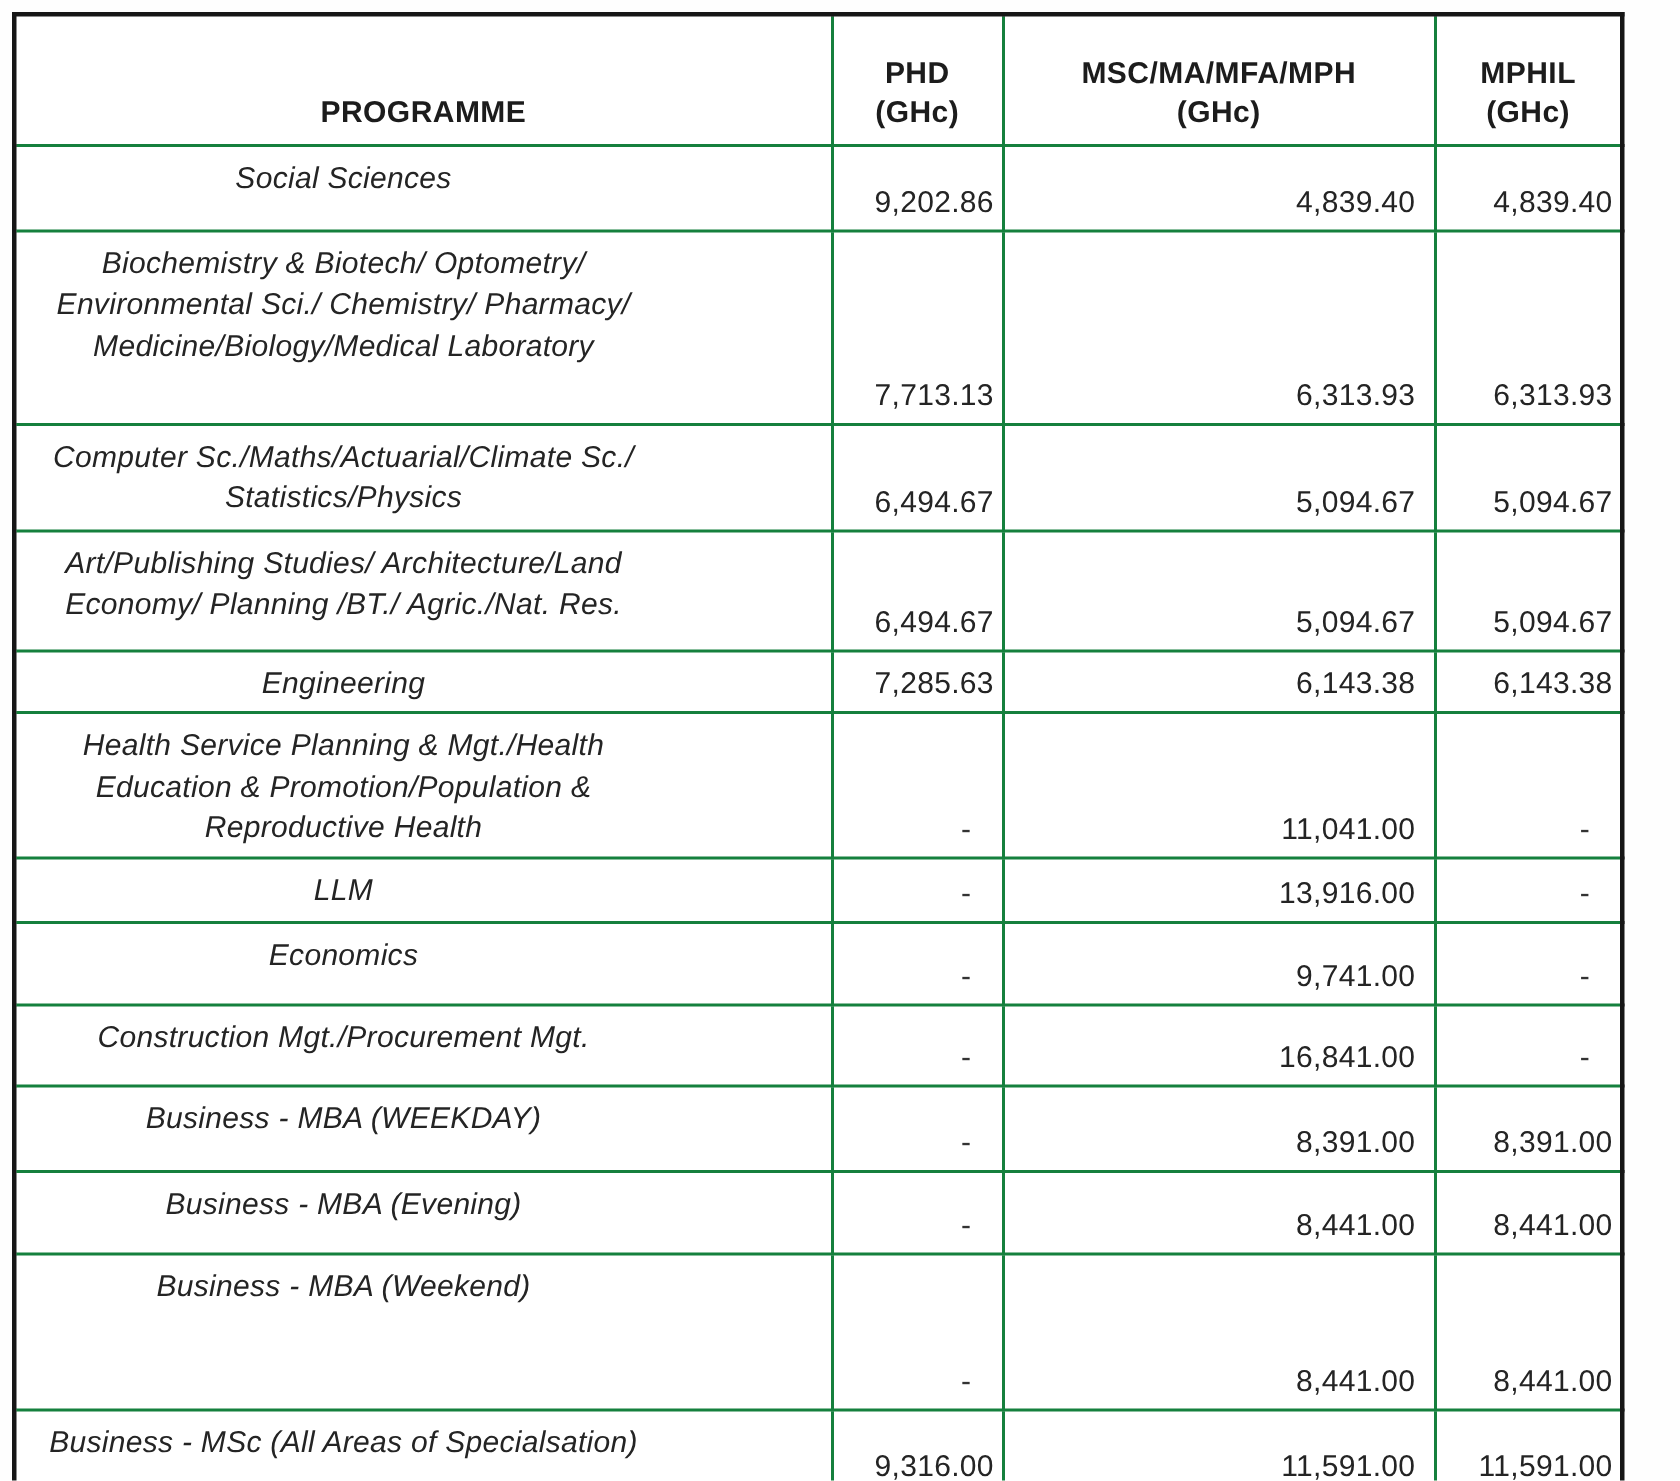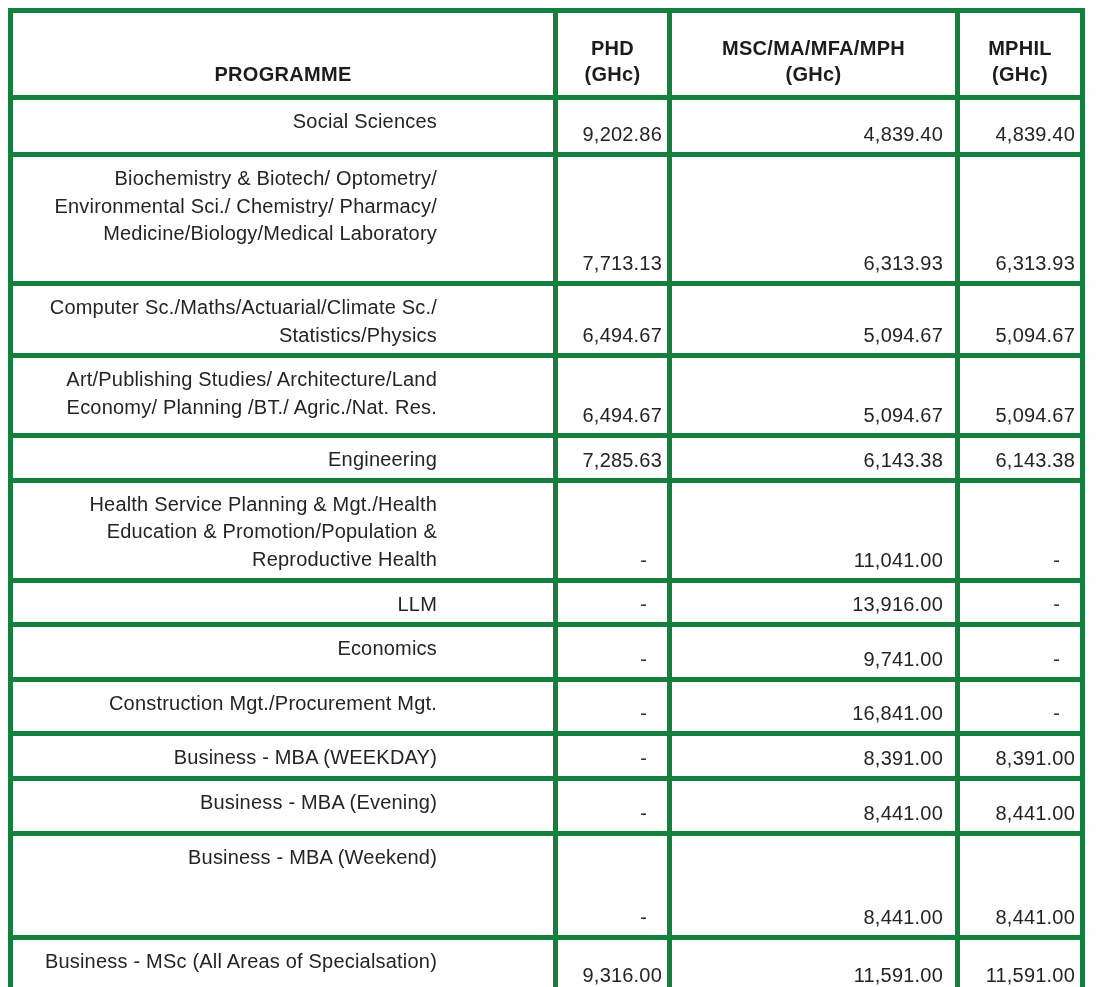--- a/index.html
+++ b/index.html
@@ -25,21 +25,21 @@
     background: #ffffff;
     border: 3px solid #161616;
     color: #242424;
   }
   col.c1 { width: 545px; }
   col.c2 { width: 114px; }
   col.c3 { width: 288px; }
   col.c4 { width: 125px; }
 
   th, td {
-    border: 5px solid #15803d;
+    border: 2px solid #15803d;
     box-sizing: border-box;
     overflow: hidden;
   }
 
   
   thead tr { height: 87px; }
   th {
     vertical-align: bottom;
     text-align: center;
     font-weight: bold;
@@ -54,32 +54,33 @@
   
   tbody tr:nth-child(1)  { height: 57px; }
   tbody tr:nth-child(2)  { height: 129px; }
   tbody tr:nth-child(3)  { height: 71px; }
   tbody tr:nth-child(4)  { height: 80px; }
   tbody tr:nth-child(5)  { height: 29px; }
   tbody tr:nth-child(6)  { height: 92px; }
   tbody tr:nth-child(7)  { height: 43px; }
   tbody tr:nth-child(8)  { height: 55px; }
   tbody tr:nth-child(9)  { height: 54px; }
-  tbody tr:nth-child(10) { height: 44px; }
+  tbody tr:nth-child(10) { height: 57px; }
   tbody tr:nth-child(11) { height: 55px; }
   tbody tr:nth-child(12) { height: 104px; }
   tbody tr:nth-child(13) { height: 58px; }
 
   td.c-prog {
     vertical-align: top;
-    text-align: right;
+    text-align: center;
     padding: 8px 10px 4px 12px;
     font-size: 20px;
     line-height: 1.38;
     letter-spacing: 0.2px;
+    font-style: italic;
   }
   td.c-prog .prog-text { max-width: 412px; }
 
   td.c-num {
     vertical-align: bottom;
     text-align: right;
     font-size: 20px;
     letter-spacing: 0.2px;
     padding: 4px 5px 6px 4px;
     white-space: nowrap;

